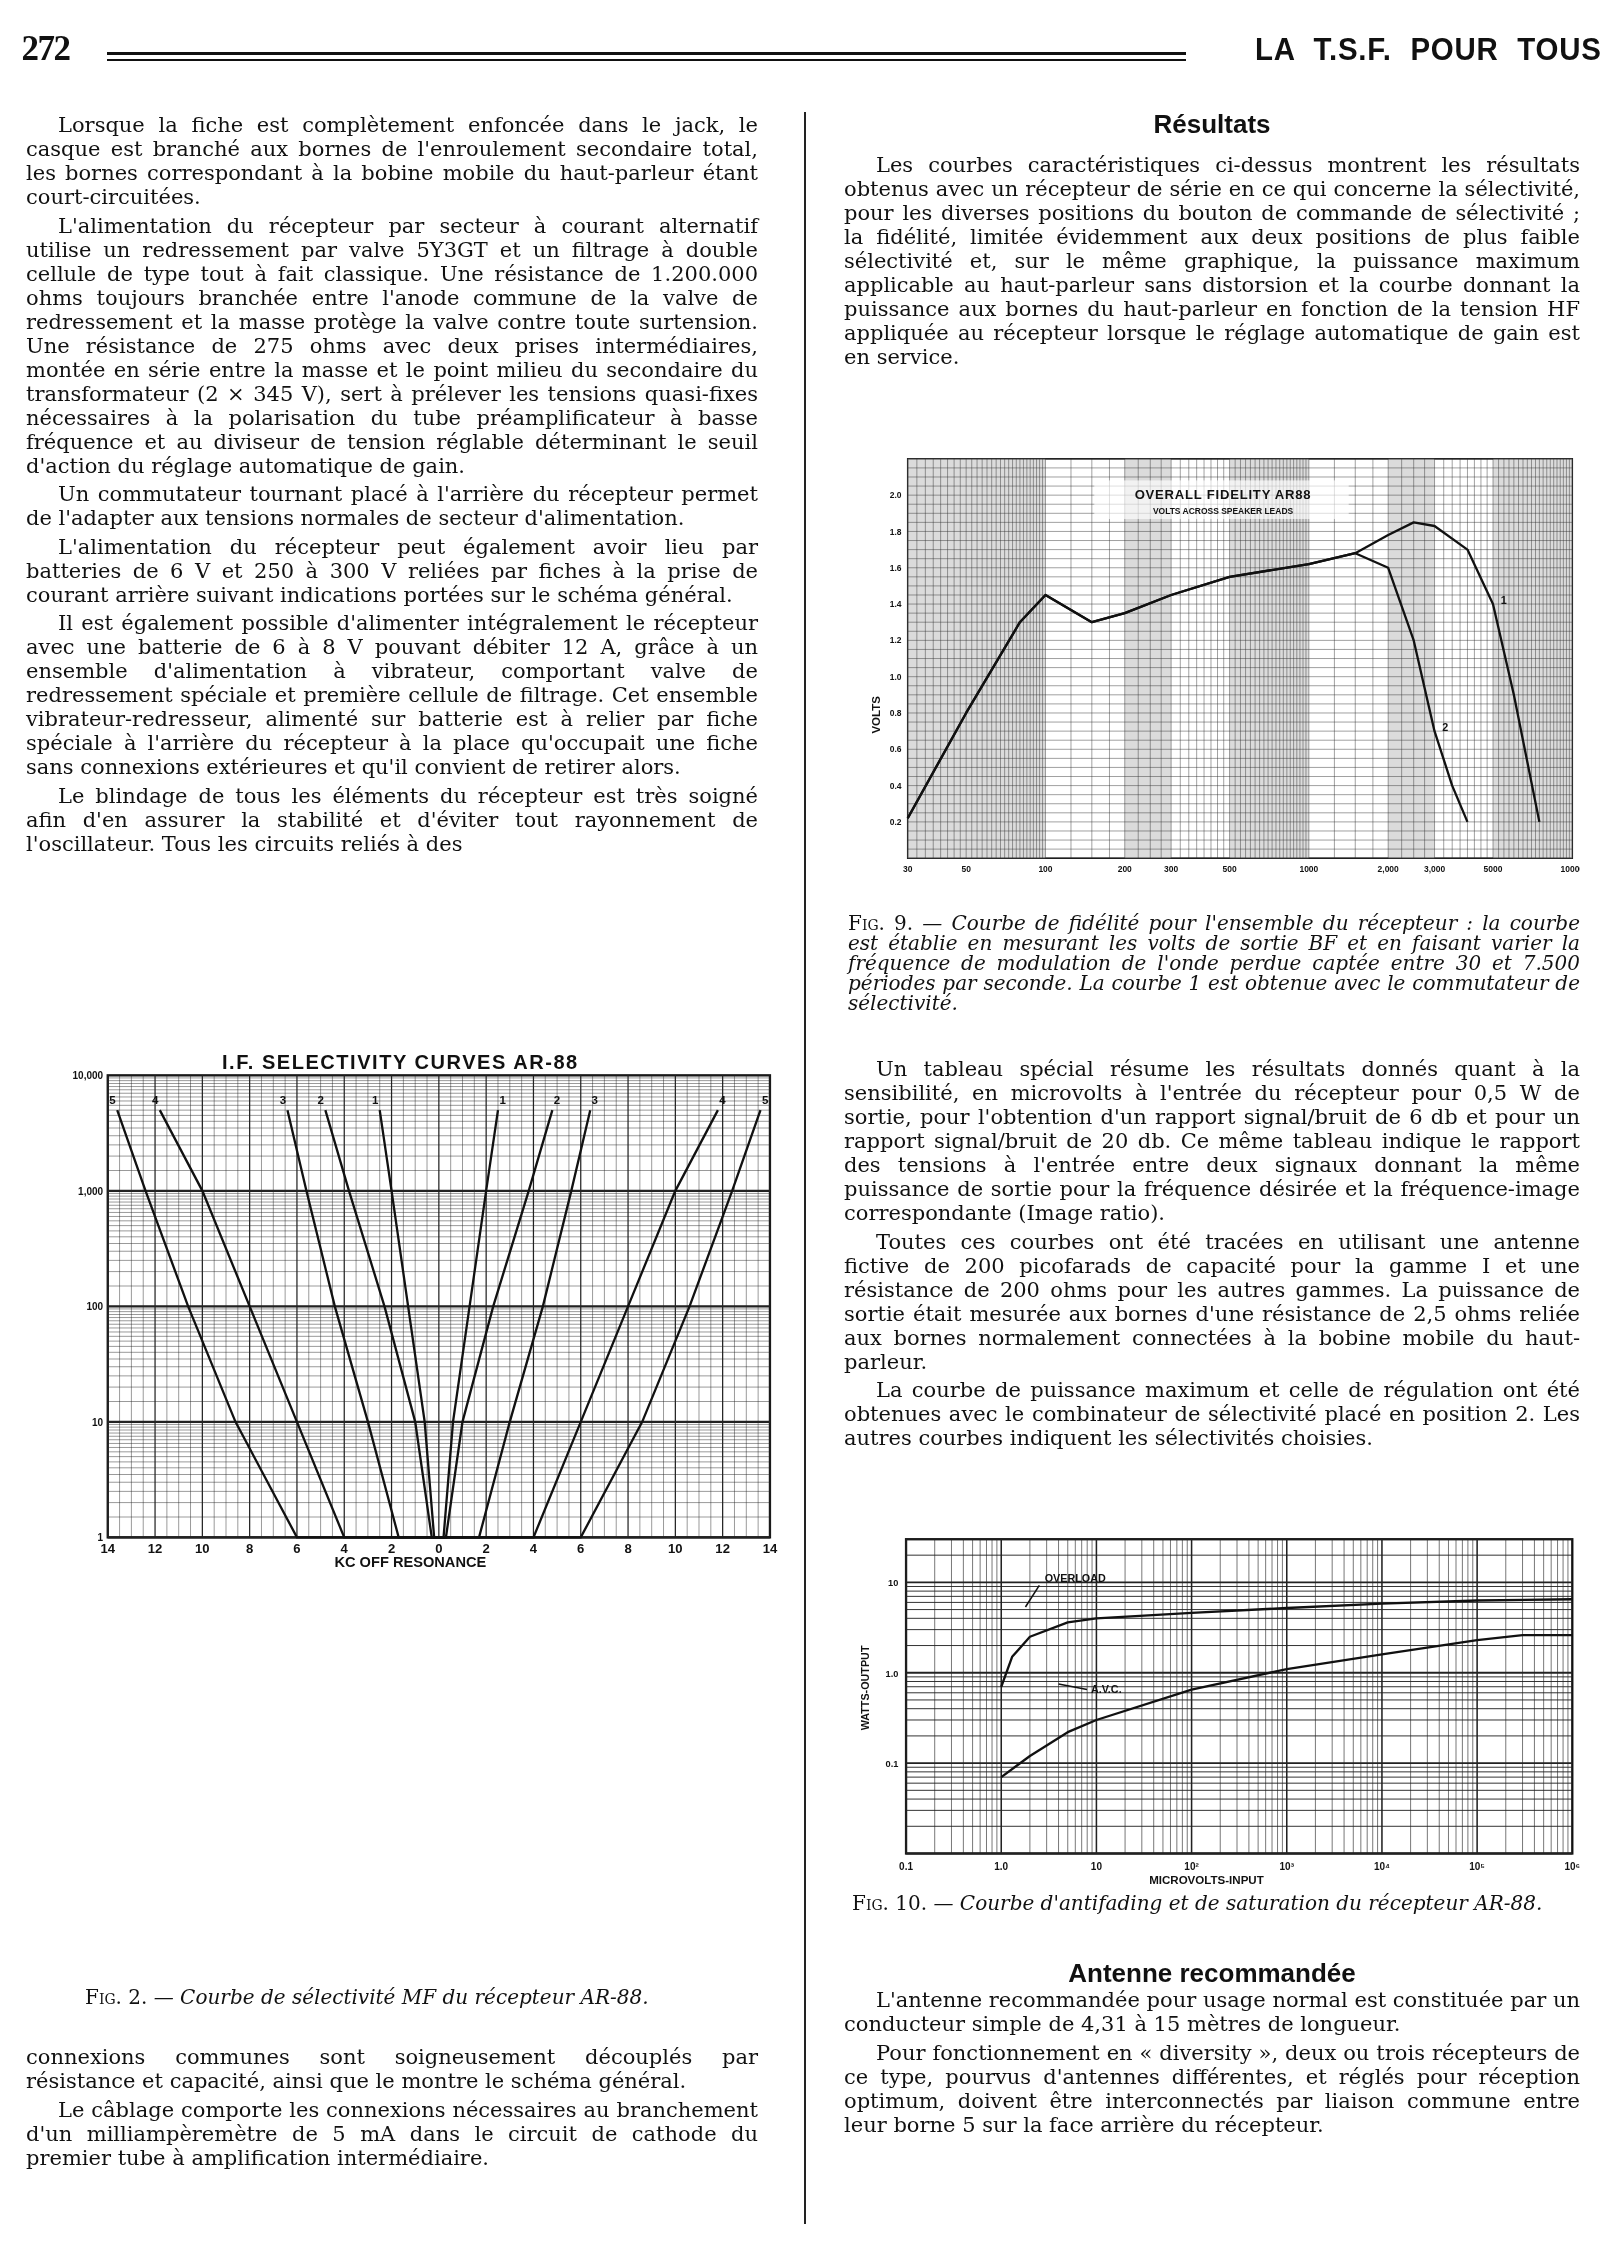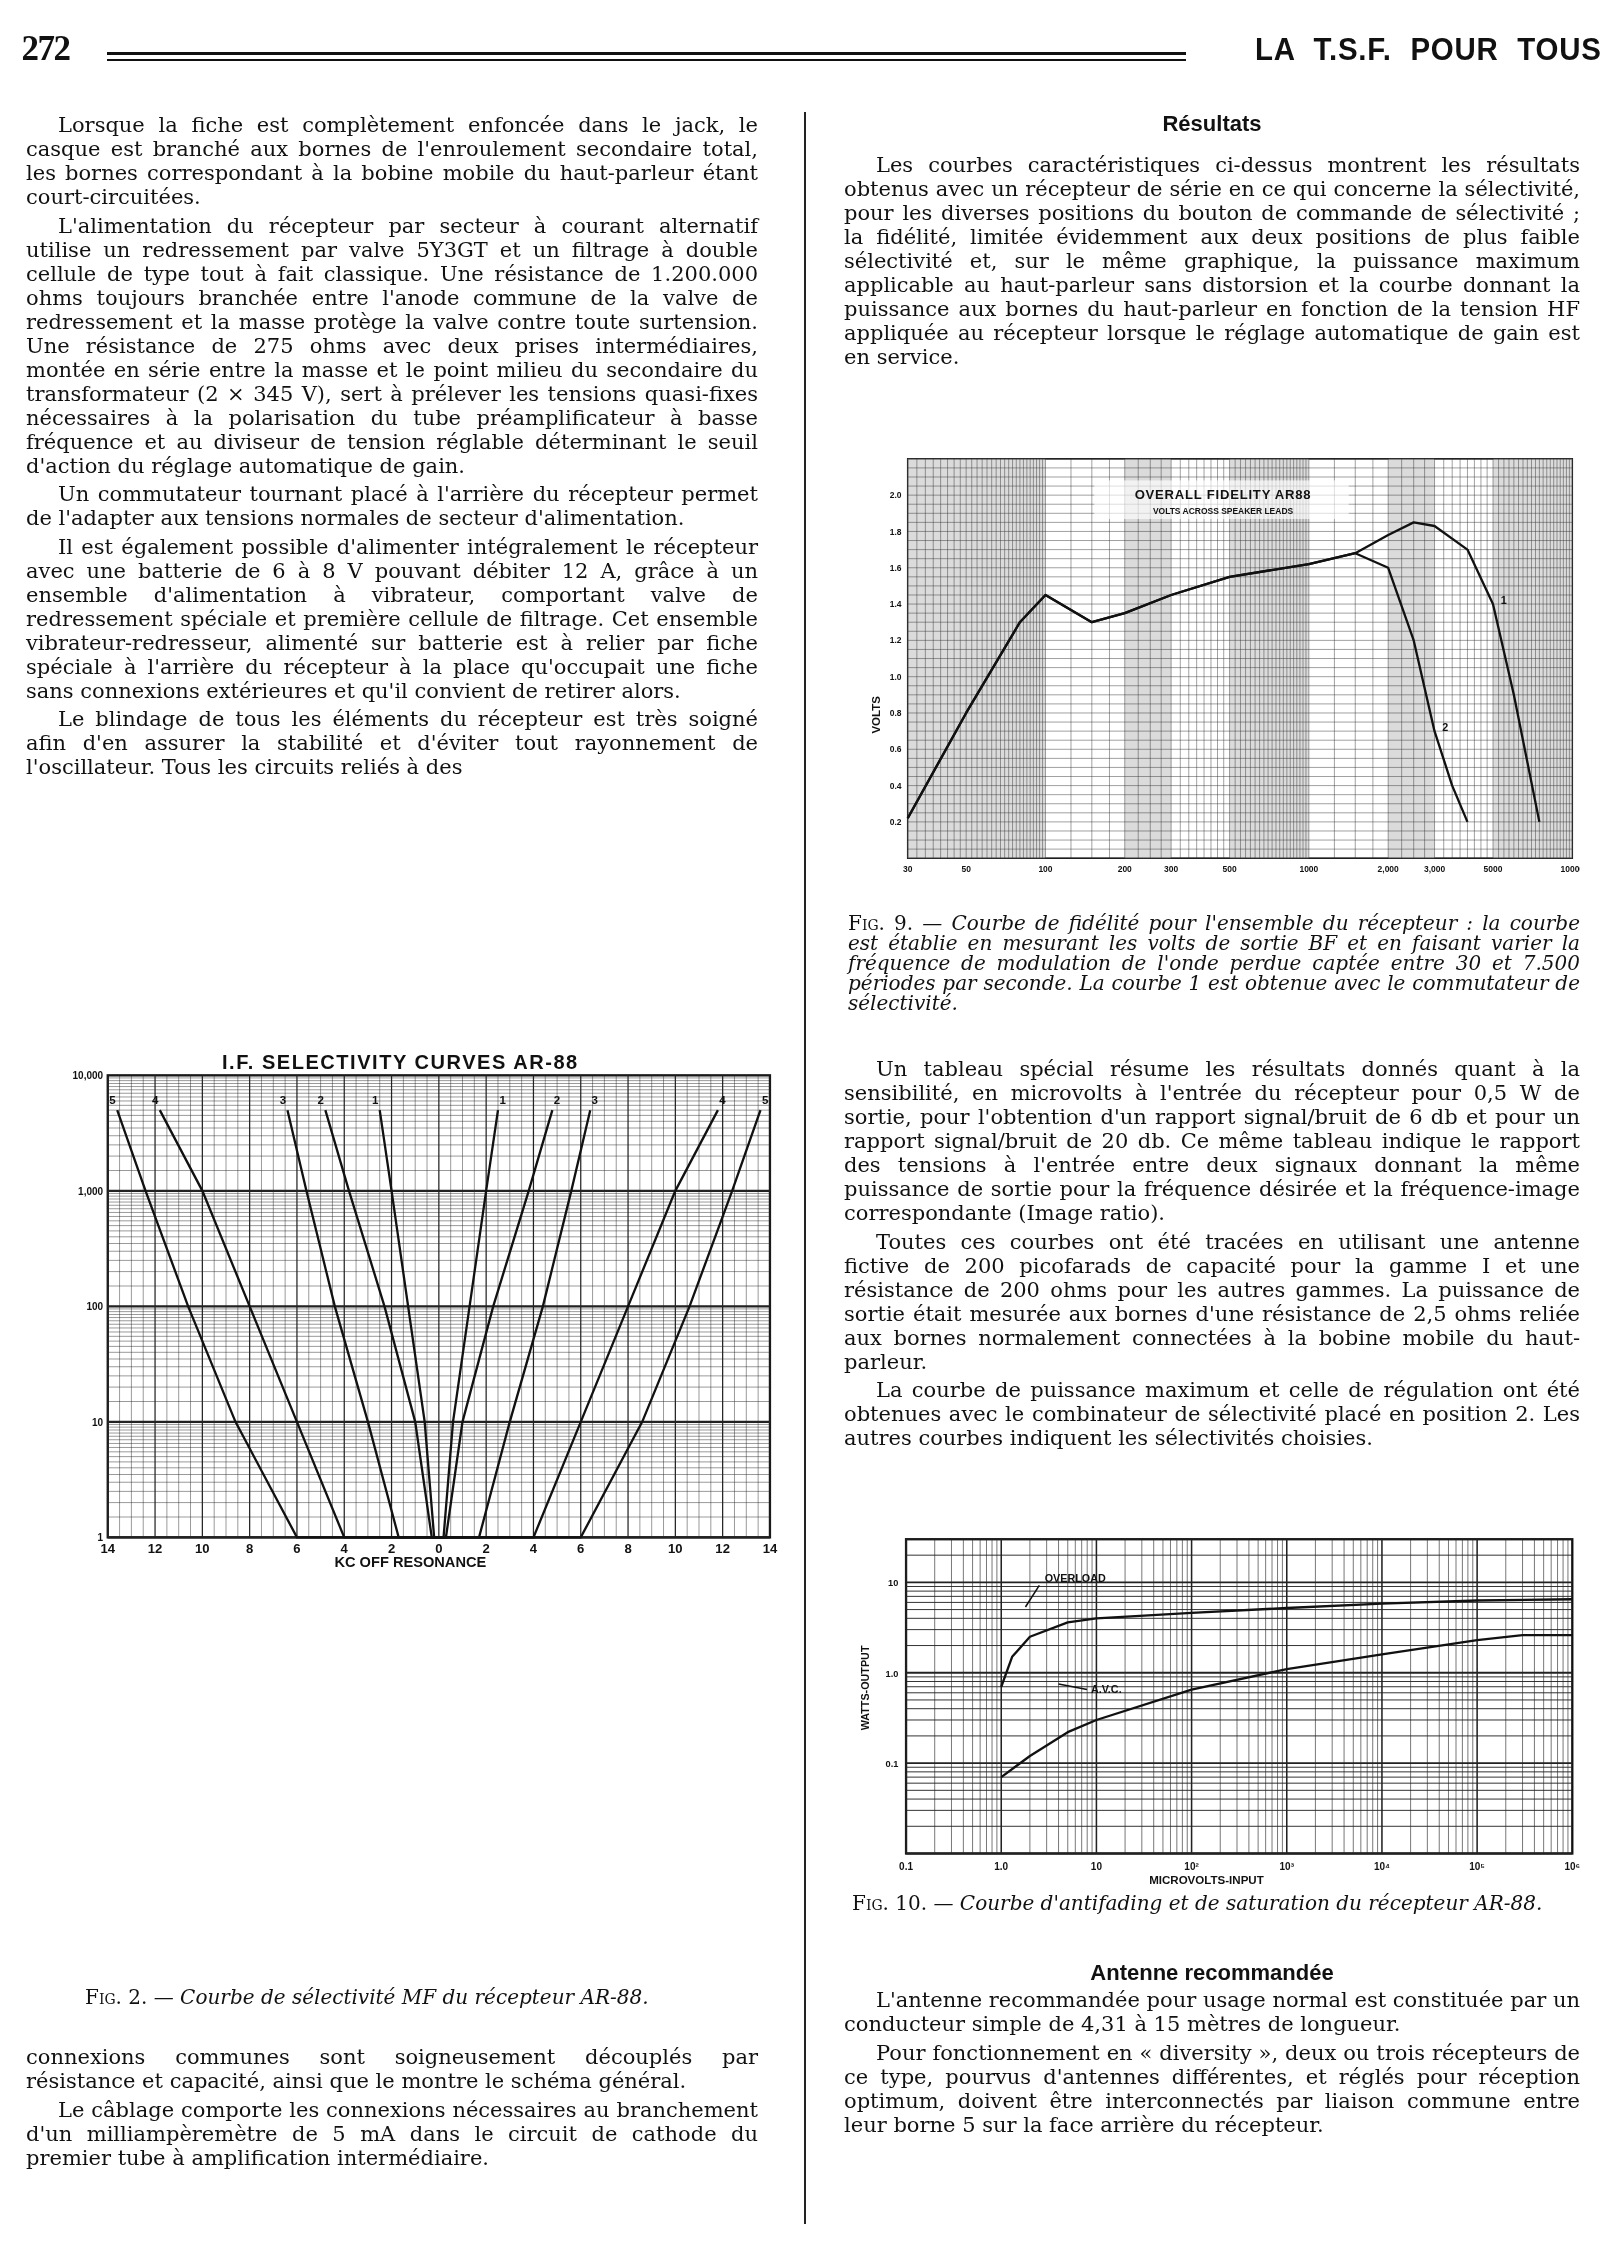--- a/index.html
+++ b/index.html
@@ -6,41 +6,42 @@
   body { width: 1623px; height: 2261px; position: relative; overflow: hidden; color: #111; font-family: "DejaVu Serif", "Liberation Serif", serif; }
   .header { position: absolute; left: 21.6px; top: 29px; width: 1580px; height: 46px; }
   .page-num { position: absolute; left: 0; top: 0; font-family: "Liberation Serif", serif; font-weight: bold; font-size: 35px; letter-spacing: -1.5px; }
   .rule { position: absolute; left: 85px; top: 23px; width: 1079px; height: 3.9px; border-top: 3.9px solid #111; border-bottom: 2.3px solid #111; }
   .mag-title { position: absolute; right: 0; top: 1.5px; font-family: "Liberation Sans", sans-serif; font-weight: bold; font-size: 32px; letter-spacing: 0.8px; transform: scaleX(0.92); transform-origin: right; word-spacing: 10.8px; }
   .col-divider { position: absolute; left: 804px; top: 112px; width: 2.3px; height: 2112px; background: #222; }
   .col { position: absolute; font-size: 21px; line-height: 24px; text-align: justify; }
   .col p { margin: 0 0 4.6px 0; text-indent: 32px; }
   .col-left { left: 26px; width: 732px; }
   .col-right { left: 844px; width: 736px; }
-  .section-title { font-family: "Liberation Sans", sans-serif; font-weight: bold; text-align: center; font-size: 22px; margin: 0; }
+  .section-title { font-family: "Liberation Sans", sans-serif; font-weight: bold; text-align: center; font-size: 26px; margin: 0; }
   .caption { font-style: italic; font-size: 20px; line-height: 20px; text-align: justify; }
   .caption .fig { font-style: normal; font-variant: small-caps; }
   svg text { font-family: "Liberation Sans", sans-serif; font-weight: bold; fill: #111; }
   .chart { position: absolute; }
 </style>
 </head>
 <body>
 
 <div class="header">
   <div class="page-num">272</div>
   <div class="rule"></div>
   <div class="mag-title">LA T.S.F. POUR TOUS</div>
 </div>
 
 <div class="col-divider"></div>
 
 <div class="col col-left" style="top:113px;">
   <p>Lorsque la fiche est complètement enfoncée dans le jack, le casque est branché aux bornes de l'enroulement secondaire total, les bornes correspondant à la bobine mobile du haut-parleur étant court-circuitées.</p>
   <p>L'alimentation du récepteur par secteur à courant alternatif utilise un redressement par valve 5Y3GT et un filtrage à double cellule de type tout à fait classique. Une résistance de 1.200.000 ohms toujours branchée entre l'anode commune de la valve de redressement et la masse protège la valve contre toute surtension. Une résistance de 275 ohms avec deux prises intermédiaires, montée en série entre la masse et le point milieu du secondaire du transformateur (2 × 345 V), sert à prélever les tensions quasi-fixes nécessaires à la polarisation du tube préamplificateur à basse fréquence et au diviseur de tension réglable déterminant le seuil d'action du réglage automatique de gain.</p>
   <p>Un commutateur tournant placé à l'arrière du récepteur permet de l'adapter aux tensions normales de secteur d'alimentation.</p>
+  <p>L'alimentation du récepteur peut également avoir lieu par batteries de 6 V et 250 à 300 V reliées par fiches à la prise de courant arrière suivant indications portées sur le schéma général.</p>
   <p>Il est également possible d'alimenter intégralement le récepteur avec une batterie de 6 à 8 V pouvant débiter 12 A, grâce à un ensemble d'alimentation à vibrateur, comportant valve de redressement spéciale et première cellule de filtrage. Cet ensemble vibrateur-redresseur, alimenté sur batterie est à relier par fiche spéciale à l'arrière du récepteur à la place qu'occupait une fiche sans connexions extérieures et qu'il convient de retirer alors.</p>
   <p>Le blindage de tous les éléments du récepteur est très soigné afin d'en assurer la stabilité et d'éviter tout rayonnement de l'oscillateur. Tous les circuits reliés à des</p>
 </div>
 
 <svg class="chart" id="fig8" style="left:15.4px; top:1033px;" width="763" height="539" viewBox="0 0 990 700">
   <g id="fig8-grid">
       <rect x="120" y="55" width="860" height="600" fill="#fff" stroke="#111" stroke-width="3"></rect>
       <line x1="120" y1="55" x2="120" y2="655" stroke="#222" stroke-width="1.6"></line>
       <line x1="135.35714285714286" y1="55" x2="135.35714285714286" y2="655" stroke="#222" stroke-width="0.6"></line>
       <line x1="150.71428571428572" y1="55" x2="150.71428571428572" y2="655" stroke="#222" stroke-width="0.6"></line>

